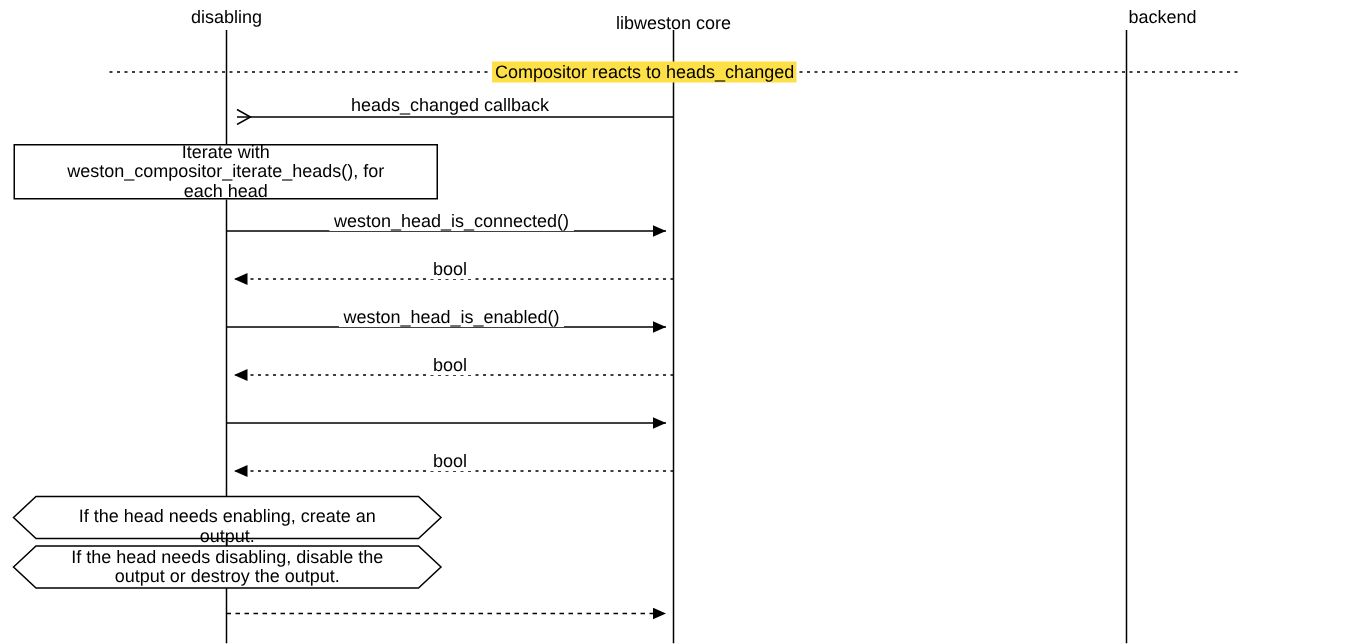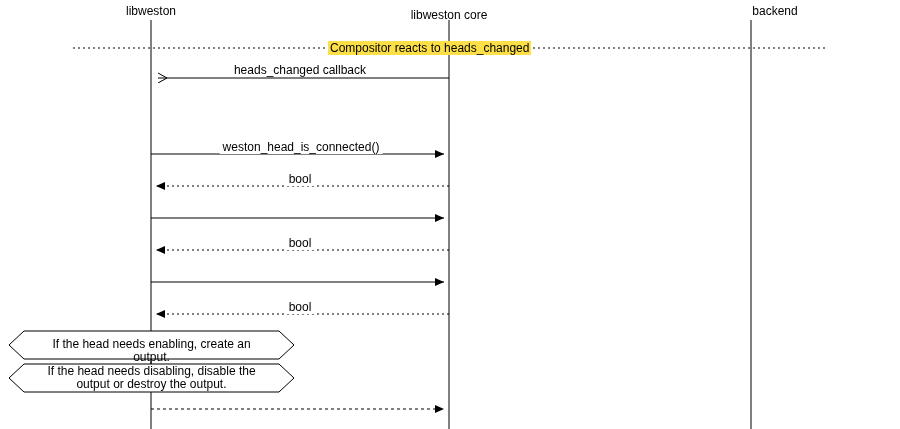--- a/index.html
+++ b/index.html
@@ -155,38 +155,44 @@
     </g>
 
     <g>
       <polygon points="9,345 24,331 279,331 294,345 279,359 24,359" fill="#ffffff" stroke="#000000" stroke-width="1"></polygon>
     </g>
     <g>
       <polygon points="9,378 24,364 279,364 294,378 279,392 24,392" fill="#ffffff" stroke="#000000" stroke-width="1"></polygon>
     </g>
   </svg>
 
-  <div class="lifeline-label" style="left:151px; top:4px;">libweston</div>
+  <div class="lifeline-label" style="left:151px; top:4px;">disabling</div>
   <div class="lifeline-label" style="left:449px; top:8px;">libweston core</div>
   <div class="lifeline-label" style="left:751px; top:4px;margin-left:24px;">backend</div>
 
   <div class="sep-label" style="left:328px; top:41px;">Compositor reacts to heads_changed</div>
 
   <div class="msg-label" style="left:301px; top:140px;">weston_head_is_connected()</div>
 
   <div class="msg-label" style="left:300px; top:63px;">heads_changed callback</div>
 
   <div class="msg-label" style="left:300px; top:172px;">bool</div>
 
+  <div class="msg-label" style="left:301px; top:204px;">weston_head_is_enabled()</div>
 
   <div class="msg-label" style="left:300px; top:236px;">bool</div>
 
 
   <div class="msg-label" style="left:300px; top:300px;">bool</div>
 
+  <div class="note-box" style="left:9px; top:96px; width:283px; height:37px;">
+    <span class="note-text">Iterate with
+weston_compositor_iterate_heads(), for
+each head</span>
+  </div>
 
   <div class="hex-wrap" style="left:9px; top:331px; width:285px; height:40px;">
     <div class="hex-text">If the head needs enabling, create an
 output.</div>
   </div>
 
   <div class="hex-wrap" style="left:9px; top:364px; width:285px; height:28px;">
     <div class="hex-text">If the head needs disabling, disable the
 output or destroy the output.</div>
   </div>

